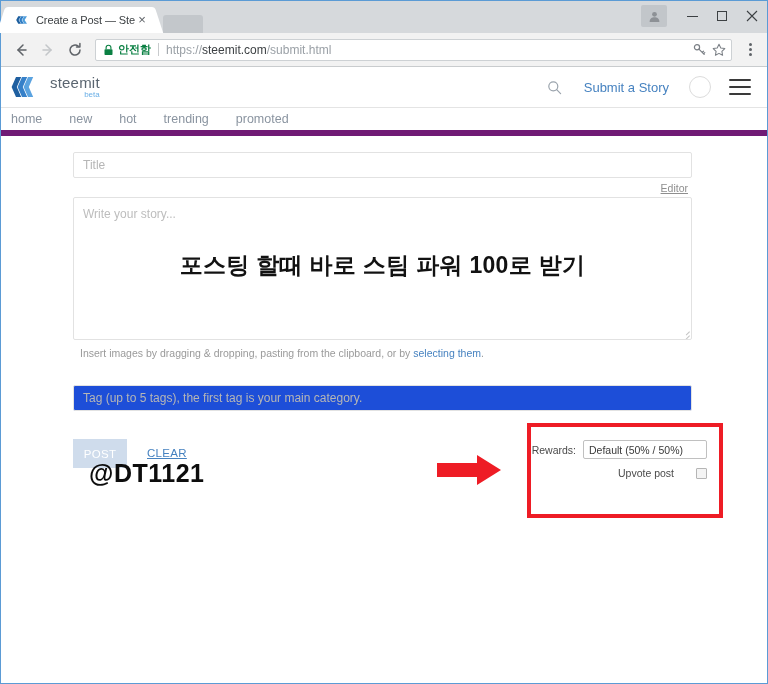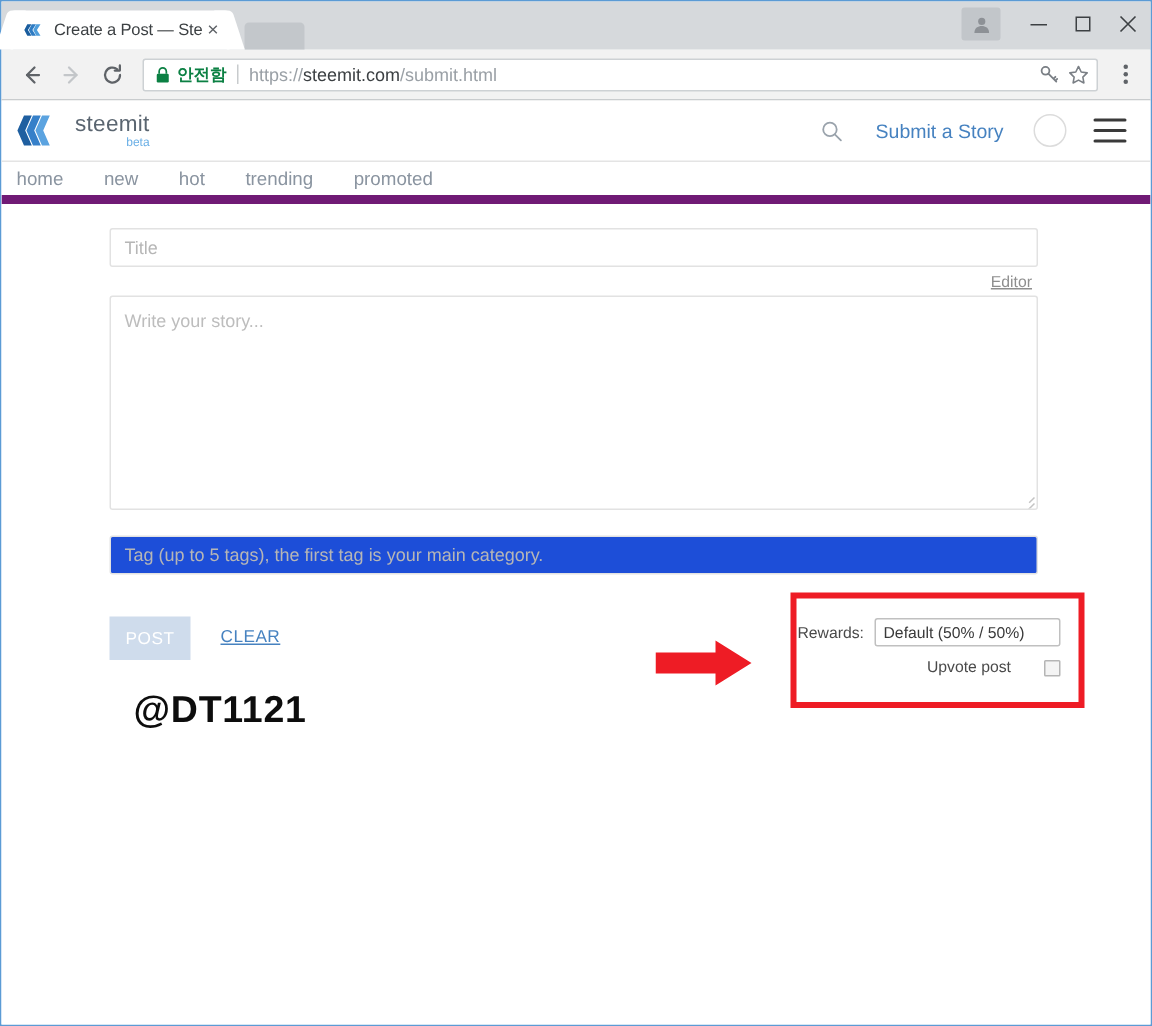--- a/index.html
+++ b/index.html
@@ -375,21 +375,21 @@
     cursor: pointer;
     letter-spacing: 0.3px;
   }
 
   
   .rewards-annot {
     position: absolute;
     right: -31px;
     top: -12px;
     width: 196px;
-    height: 77px;
+    height: 95px;
     border: 4px solid #ee1c25;
     background: #ffffff;
   }
   .rewards-inner {
     padding: 13px 12px 0 0;
   }
   .rewards-line1 {
     display: flex;
     align-items: center;
     justify-content: flex-end;
@@ -591,26 +591,28 @@
     <div class="form-wrap">
 
       <input class="field-title" type="text" placeholder="Title" style="">
 
       <div class="editor-row">
         <span class="editor-link">Editor</span>
       </div>
 
       <div class="story-box">
         <span class="story-placeholder">Write your story...</span>
+        <div class="story-heading">포스팅 할때 바로 스팀 파워 100로 받기</div>
         <span class="resize-grip">
           <i style="width:9px; right:0; bottom:2px; transform:rotate(-45deg); transform-origin:right bottom;"></i>
           <i style="width:5px; right:0; bottom:6px; transform:rotate(-45deg); transform-origin:right bottom;"></i>
         </span>
       </div>
 
+      <div class="hint"><span>Insert images by dragging &amp; dropping, pasting from the clipboard, or by </span><a>selecting them</a><span>.</span></div>
 
       <input class="field-tags" type="text" placeholder="Tag (up to 5 tags), the first tag is your main category." style="">
 
       
       <div class="actions-row">
         <button class="post-btn">POST</button>
         <span class="clear-link">CLEAR</span>
 
         <span class="red-arrow">
           <svg width="66" height="34" viewBox="0 0 66 34">

